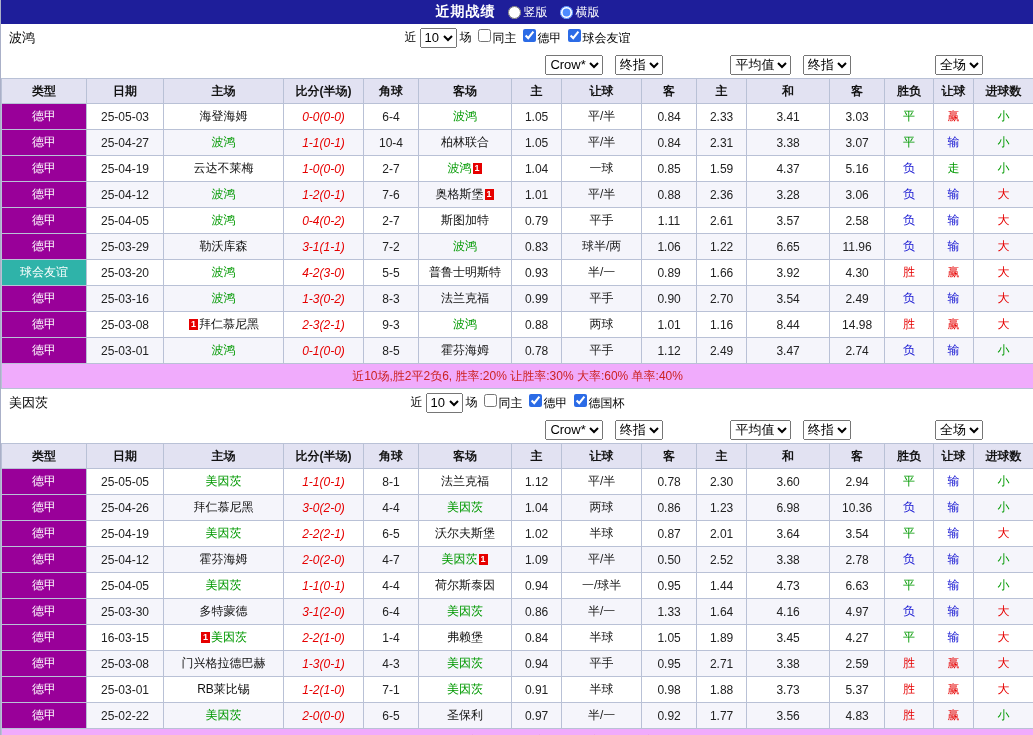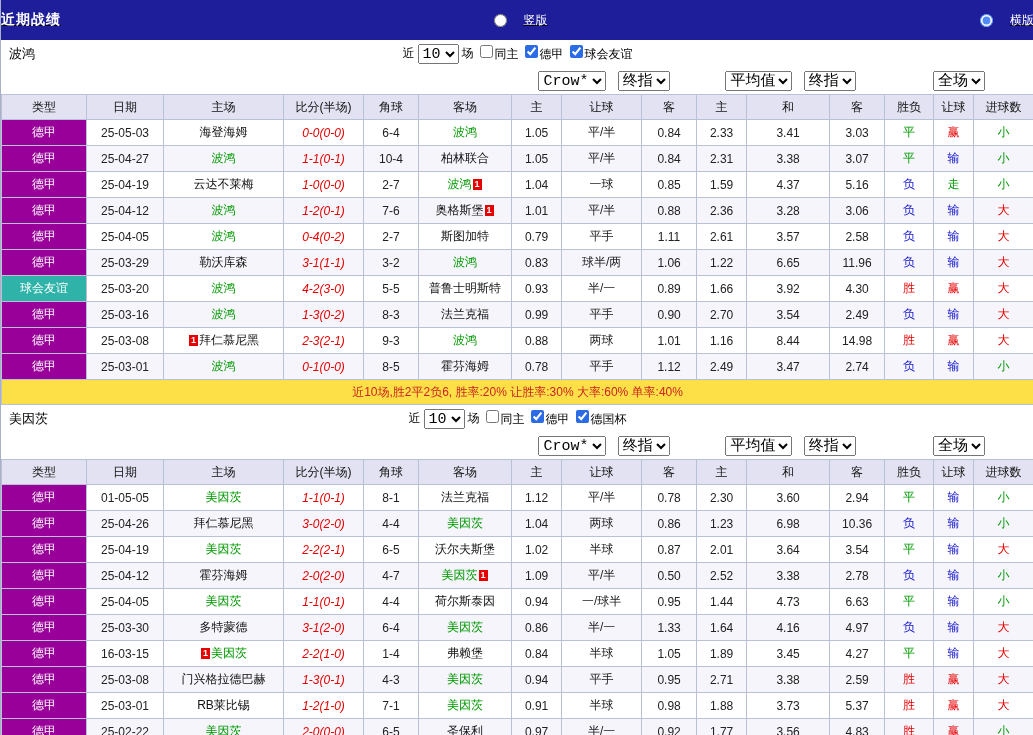--- a/index.html
+++ b/index.html
@@ -1,44 +1,44 @@
 <!DOCTYPE html>
 <html style="--navy: #1e1e9a; --header-bg: #e2e2f2; --grid: #b9c1d6; --league-purple: #990099; --friendly-teal: #2fb3a9; --focus-green: #009900; --score-red: #e60000; --win-red: #e60000; --draw-green: #009900; --lose-blue: #1414d2; --summary-red: #cc2222; --alt-row: #f5f5fb;"><head>
 <meta charset="utf-8">
 <style>
   html,body{margin:0;padding:0;}
   body{font-family:"Liberation Sans","DejaVu Sans",sans-serif;background:#fff;}
   .page{width:1033px;border-left:1px solid #aab0c8;border-right:1px solid #aab0c8;}
-  .titlebar{height:40px;background:var(--navy,#1e1e9a);display:flex;align-items:center;justify-content:space-between;gap:12px;text-decoration:underline;}
+  .titlebar{height:24px;background:var(--navy,#1e1e9a);display:flex;align-items:center;justify-content:center;gap:12px;}
   .titlebar .title{color:#fff;font-weight:bold;font-size:14px;letter-spacing:1px;}
-  .layout-option{display:inline-flex;align-items:center;gap:17px;color:#fff;font-size:12px;cursor:pointer;}
+  .layout-option{display:inline-flex;align-items:center;gap:3px;color:#fff;font-size:12px;cursor:pointer;}
   input[type="radio"]{width:13px;height:13px;accent-color:#4d8bff;margin:0;}
   input[type="checkbox"]{width:13px;height:13px;accent-color:#2b6be6;margin:0 2px 0 6px;}
   .section-head{position:relative;height:27px;display:flex;align-items:center;justify-content:center;font-size:12px;background:#fff;}
   .team-label{position:absolute;left:8px;font-size:13px;color:#000;}
   .filters{display:flex;align-items:center;}
-  select{font-size:15px;height:20px;font-family:Liberation Mono, monospace;}
+  select{font-size:13px;height:20px;font-family:Liberation Sans, sans-serif;}
   .filters select{margin:0 3px;}
   table{width:1033px;border-collapse:collapse;table-layout:fixed;font-size:12px;color:#222;}
   th,td{border:1px solid var(--grid,#b9c1d6);text-align:center;padding:0 2px;overflow:hidden;white-space:nowrap;}
   tr.select-row td{border:none;background:#fff;height:27px;}
   tr.select-row select{margin:0 4px;}
-  tr.head-row th{background:var(--header-bg,#e2e2f2);font-weight:normal;height:24px;color:#111;}
+  tr.head-row th{background:var(--header-bg,#e2e2f2);font-weight:bold;height:24px;color:#111;}
   tbody td{height:25px;}
   tbody tr:nth-child(even) td{background:var(--alt-row,#f5f5fb);}
   td.league-jia{background:var(--league-purple,#990099) !important;color:#fff;}
   td.league-friendly{background:var(--friendly-teal,#2fb3a9) !important;color:#fff;}
   .team{color:#111;cursor:pointer;}
   .team.focus{color:var(--focus-green,#009900);}
   .score-cell{color:var(--score-red,#e60000);font-style:italic;}
   .red{color:var(--win-red,#e60000);}
   .green{color:var(--draw-green,#009900);}
   .blue{color:var(--lose-blue,#1414d2);}
   .red-badge{display:inline-block;background:var(--score-red,#e60000);color:#fff;font-size:9px;line-height:11px;min-width:7px;padding:0 1px;margin:0 1px;vertical-align:1px;font-weight:bold;}
-  tfoot td{height:24px;color:var(--summary-red,#cc2222);background:#fde047;}
+  tfoot td{height:24px;color:var(--summary-red,#cc2222);background:#f0abfc;}
 </style>
 </head>
 <body>
 
 <div class="page">
 
   <div class="titlebar">
     <span class="title">近期战绩</span>
     <label class="layout-option">
       <input type="radio" name="layout" style="">
@@ -197,21 +197,21 @@
     <td>2.58</td>
     <td class="blue">负</td>
     <td class="blue">输</td>
     <td class="red">大</td>
   </tr>
           <tr>
     <td class="league-jia">德甲</td>
     <td>25-03-29</td>
     <td><span class="team">勒沃库森</span></td>
     <td class="score-cell">3-1(1-1)</td>
-    <td>3-2</td>
+    <td>7-2</td>
     <td><span class="team focus">波鸿</span></td>
     <td>0.83</td>
     <td>球半/两</td>
     <td>1.06</td>
     <td>1.22</td>
     <td>6.65</td>
     <td>11.96</td>
     <td class="blue">负</td>
     <td class="blue">输</td>
     <td class="red">大</td>
@@ -352,21 +352,21 @@
           <th>和</th>
           <th>客</th>
           <th>胜负</th>
           <th>让球</th>
           <th>进球数</th>
         </tr>
       </thead>
       <tbody>
           <tr>
     <td class="league-jia">德甲</td>
-    <td>01-05-05</td>
+    <td>25-05-05</td>
     <td><span class="team focus">美因茨</span></td>
     <td class="score-cell">1-1(0-1)</td>
     <td>8-1</td>
     <td><span class="team">法兰克福</span></td>
     <td>1.12</td>
     <td>平/半</td>
     <td>0.78</td>
     <td>2.30</td>
     <td>3.60</td>
     <td>2.94</td>

